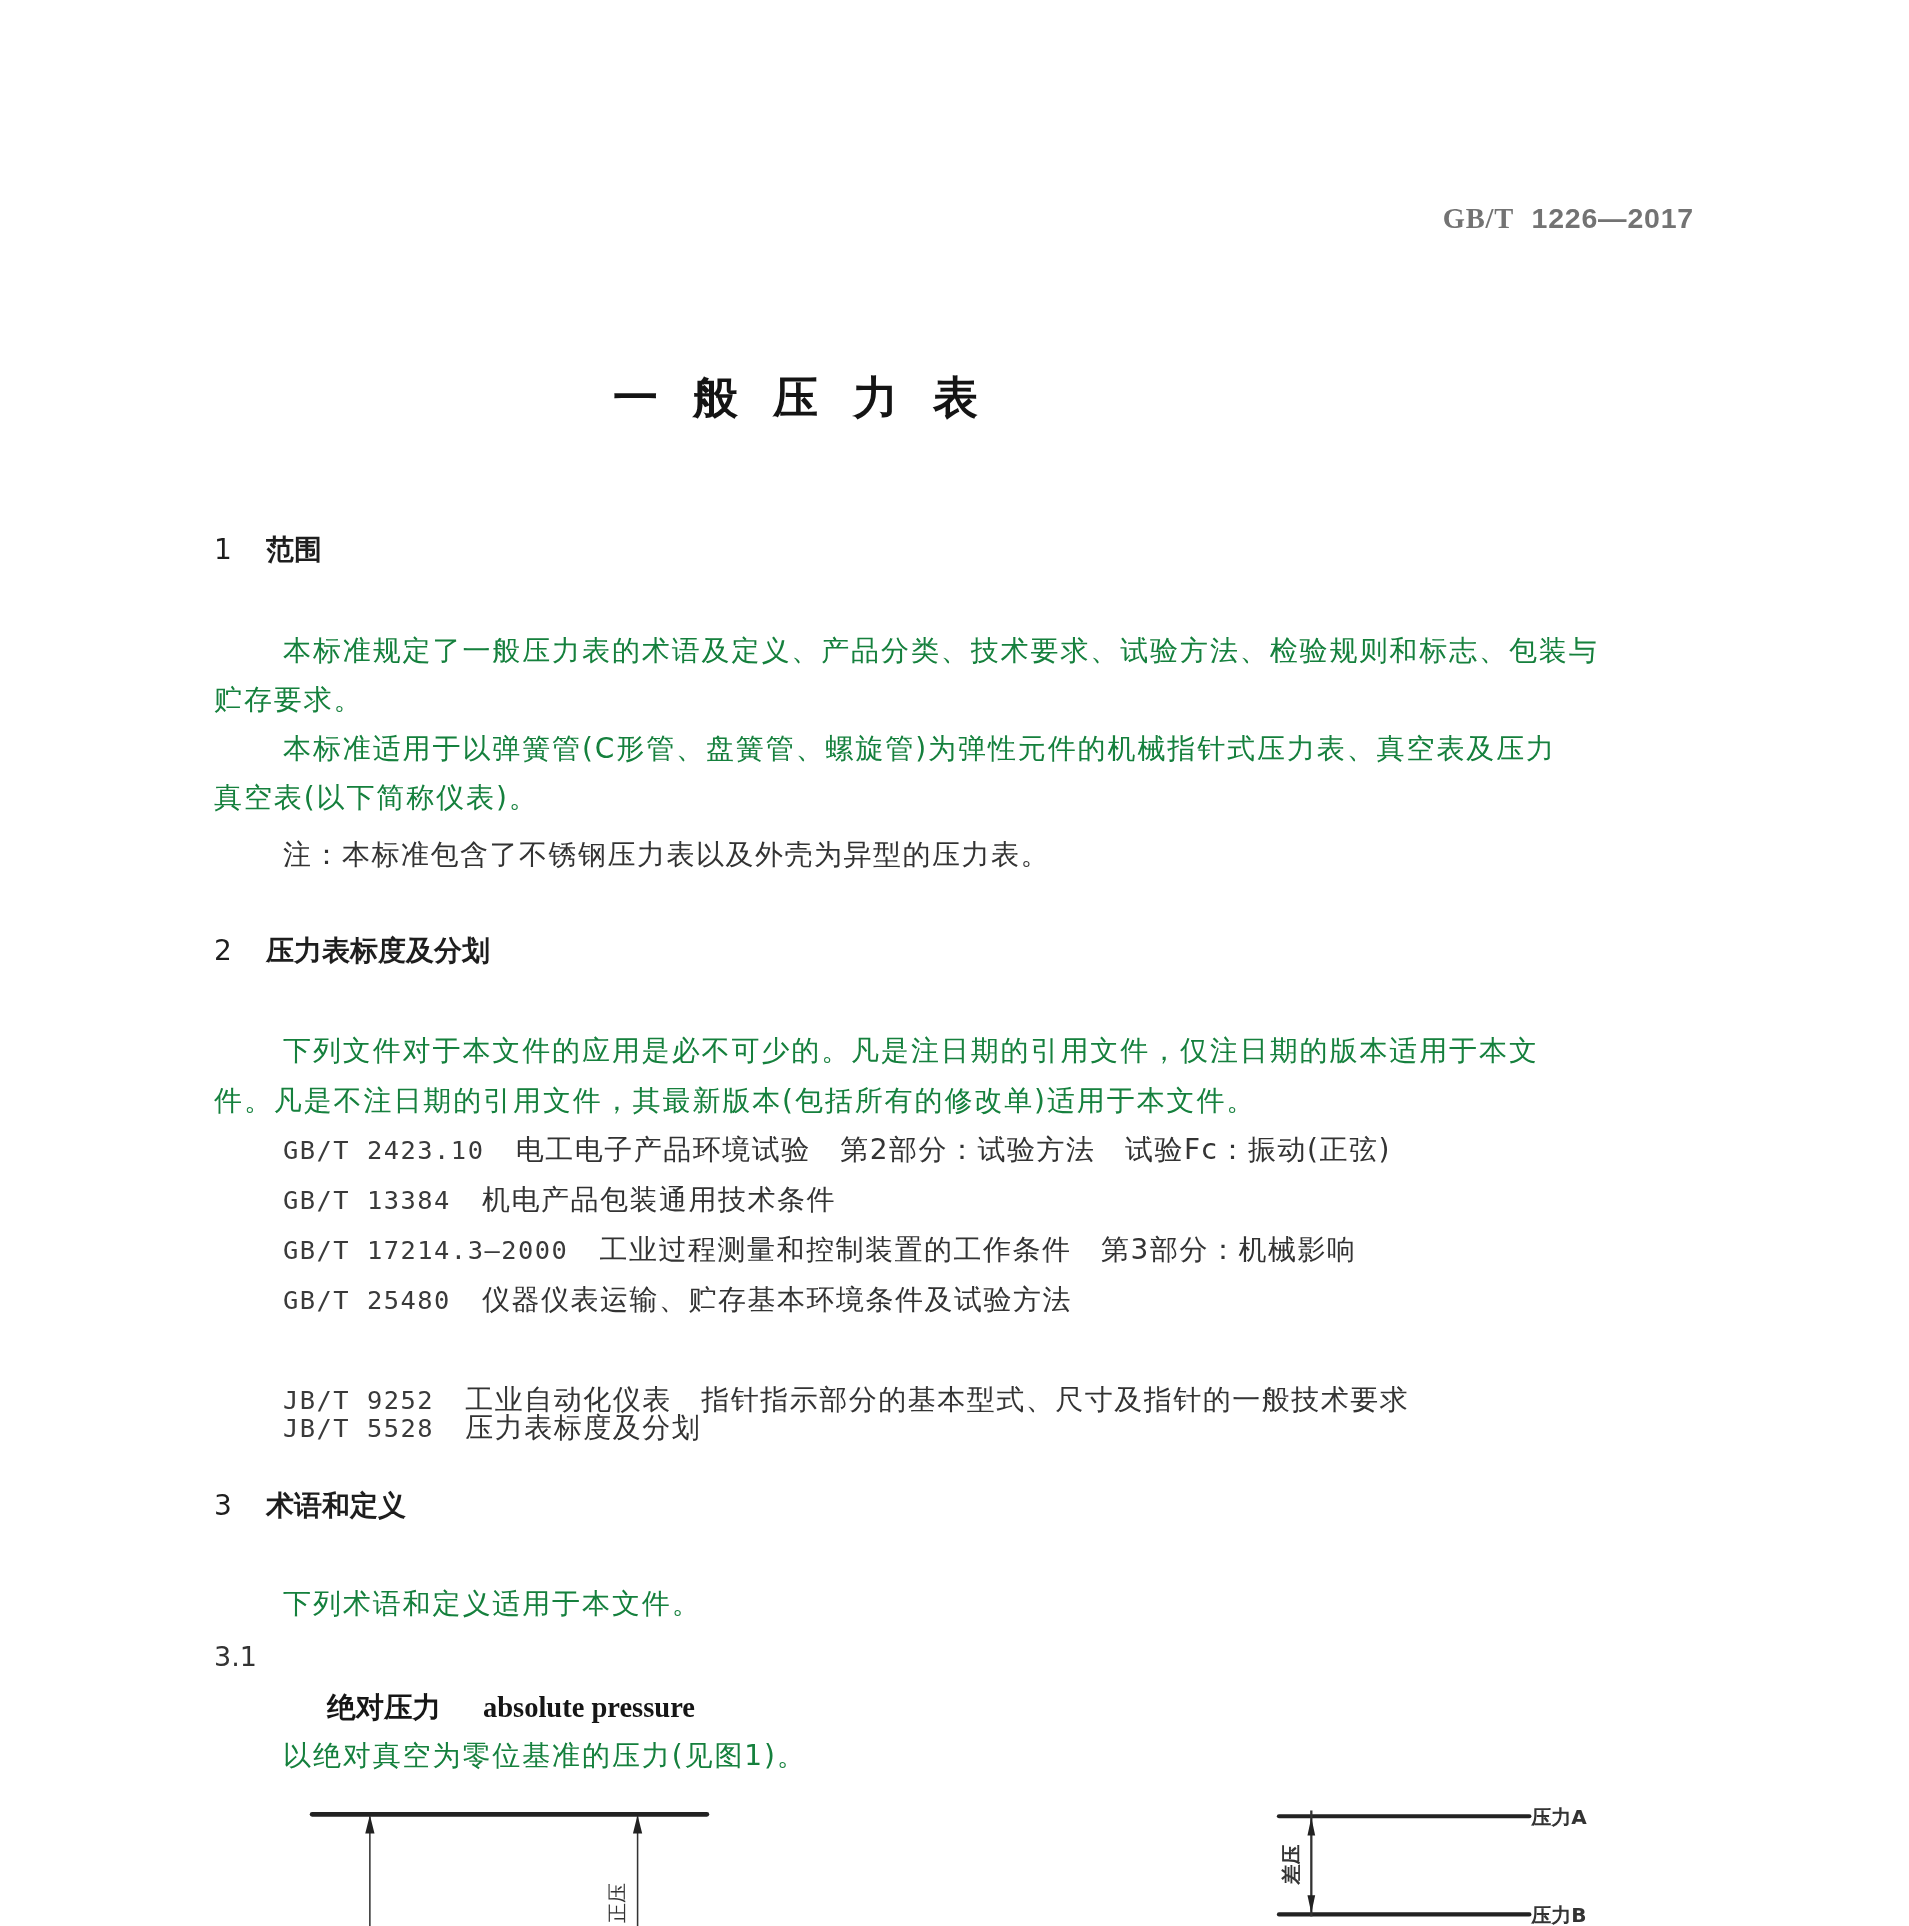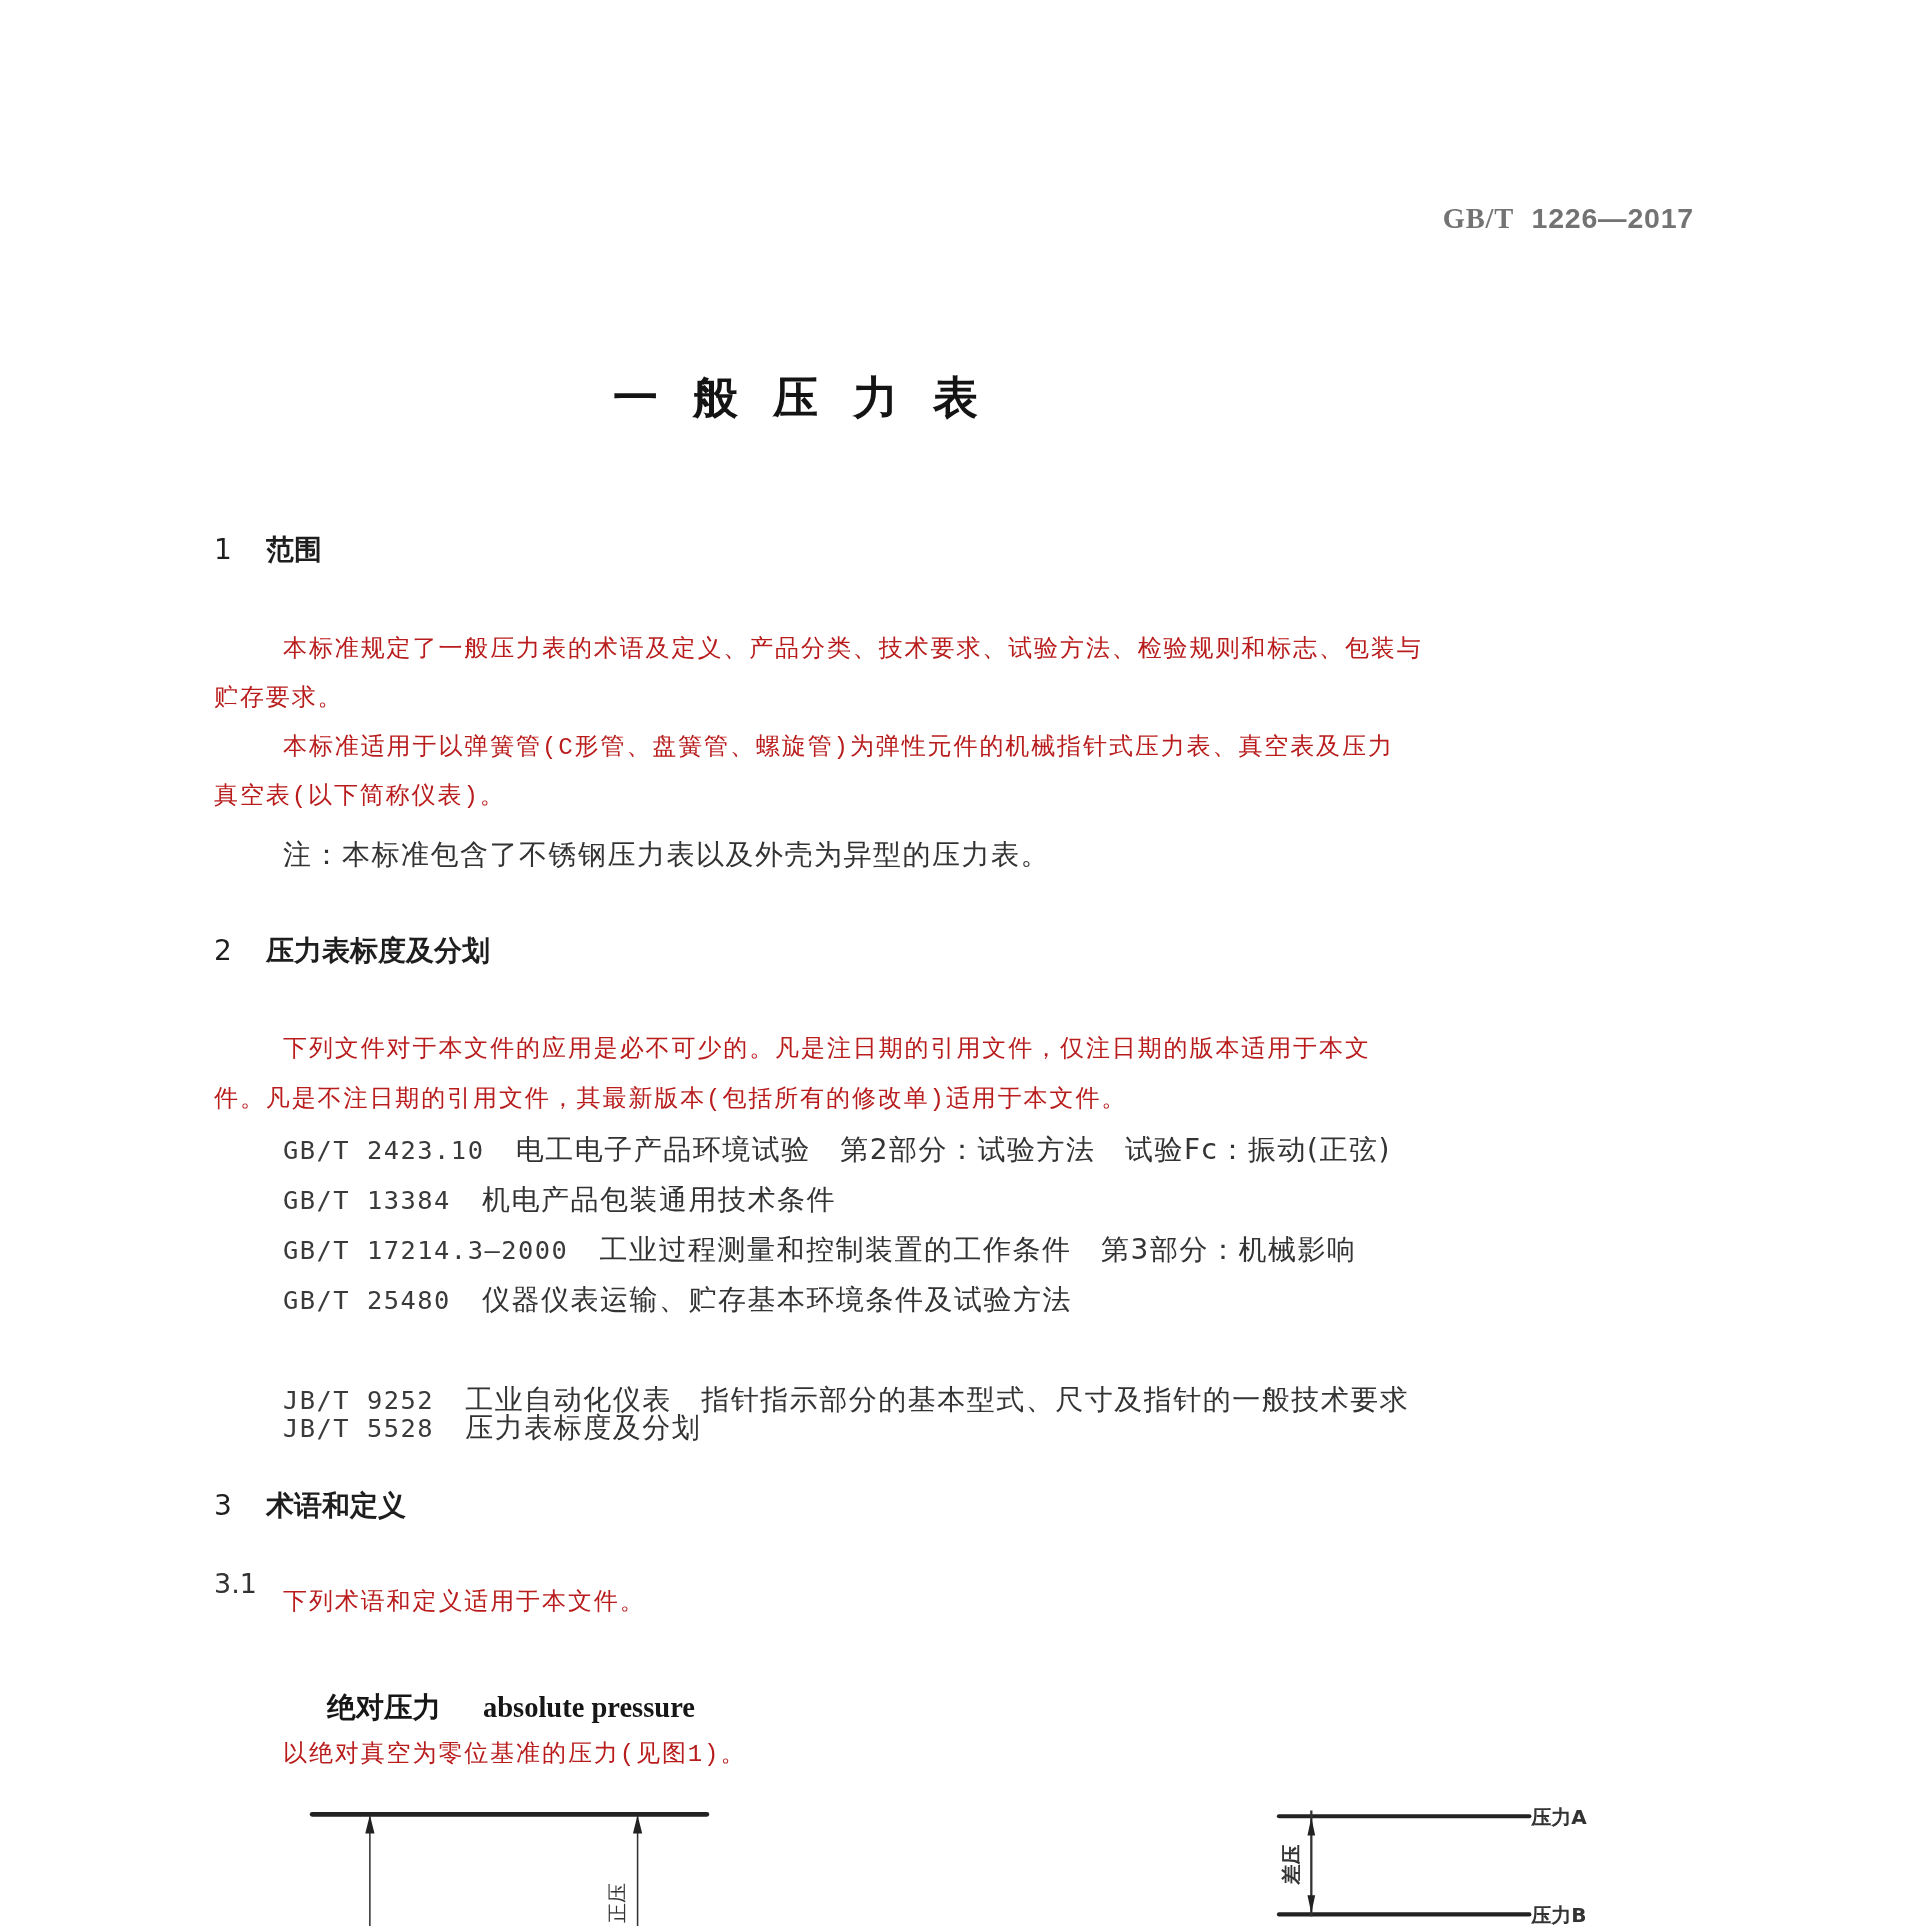--- a/index.html
+++ b/index.html
@@ -12,21 +12,21 @@
     right: 216px; top: 202px; font-size: 28.5px; font-weight: bold; color: #737373;
     font-family: "Liberation Sans", sans-serif; letter-spacing: 0.8px;
   }
   .std-number .prefix { font-family: "Liberation Serif", serif; }
   .doc-title {
     left: 0; width: 1626px; text-align: center; top: 368px;
     font-size: 45px; font-weight: bold; letter-spacing: 35px; color: #141414;
   }
   .sec-heading { left: 214px; font-size: 28px; font-weight: bold; color: #1e1e1e; }
   .sec-heading .num { display: inline-block; width: 52px; font-weight: normal; }
-  .body-line { font-size: 24px; color: #b91c1c; letter-spacing: 1.9px; font-family: Liberation Mono, monospace; }
+  .body-line { font-size: 28px; color: #15803d; letter-spacing: 1.9px; }
   .indent { left: 283px; }
   .flush  { left: 214px; }
   .note { font-size: 28px; color: #333; letter-spacing: 1.5px; font-family: Liberation Serif, serif; }
   .ref-line { left: 283px; font-size: 28px; color: #333; letter-spacing: 1.5px; }
   .ref-line .code { display: inline-block; font-family: "DejaVu Sans Mono", monospace; font-size: 25.4px; color: #3a3a3a; }
   .term-title { left: 283px; font-size: 28.5px; font-weight: bold; color: #161616; }
   .term-title .en { font-family: "Liberation Serif", serif; font-weight: bold; margin-left: 42px; font-size: 28.5px; }
   .subclause { left: 214px; font-size: 27px; color: #333; }
   svg.figure { position: absolute; left: 0; top: 0; }
   .fig-label { font-family: "DejaVu Serif", serif; fill: #333; }
@@ -72,21 +72,21 @@
   <span class="code">JB/T 5528</span>&nbsp;&nbsp;&nbsp;<span>压力表标度及分划</span>
 </div>
 <div class="abs ref-line" style="top:1381px;">
   <span class="code">JB/T 9252</span>&nbsp;&nbsp;&nbsp;<span>工业自动化仪表　指针指示部分的基本型式、尺寸及指针的一般技术要求</span>
 </div>
 
 <div class="abs sec-heading" style="top:1487px;">
   <span class="num">3</span><span>术语和定义</span>
 </div>
 <div class="abs body-line indent" style="top:1585px;">下列术语和定义适用于本文件。</div>
-<div class="abs subclause" style="top:1568px;">3.1</div>
+<div class="abs subclause" style="top:1641px;">3.1</div>
 <div class="abs term-title" style="top:1689px;margin-left:44px;">
   <span>绝对压力</span><span class="en">absolute pressure</span>
 </div>
 <div class="abs body-line indent" style="top:1737px;">以绝对真空为零位基准的压力(见图1)。</div>
 
 <svg class="figure" width="1910" height="2703" viewBox="0 0 4958 7017">
   <defs>
     <marker id="arrowEnd" markerWidth="10" markerHeight="10" refX="9" refY="5" orient="auto" markerUnits="userSpaceOnUse" viewBox="0 0 10 10">
       <path d="M0,0 L10,5 L0,10 z" fill="#222"></path>
     </marker>

